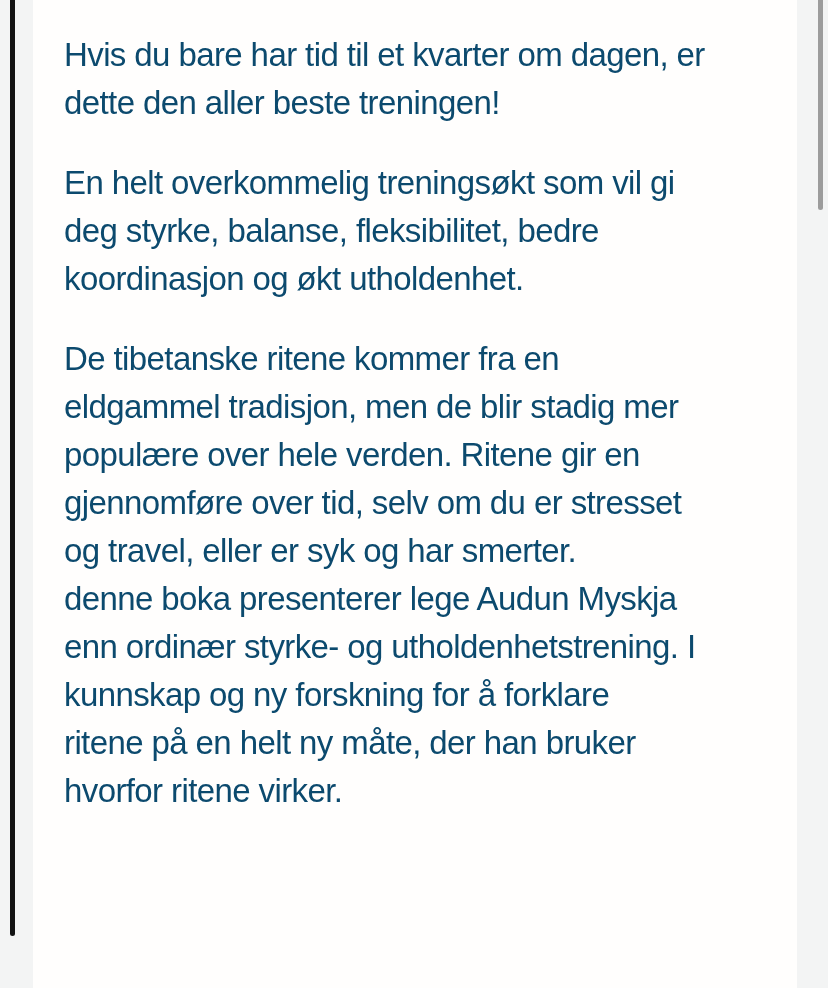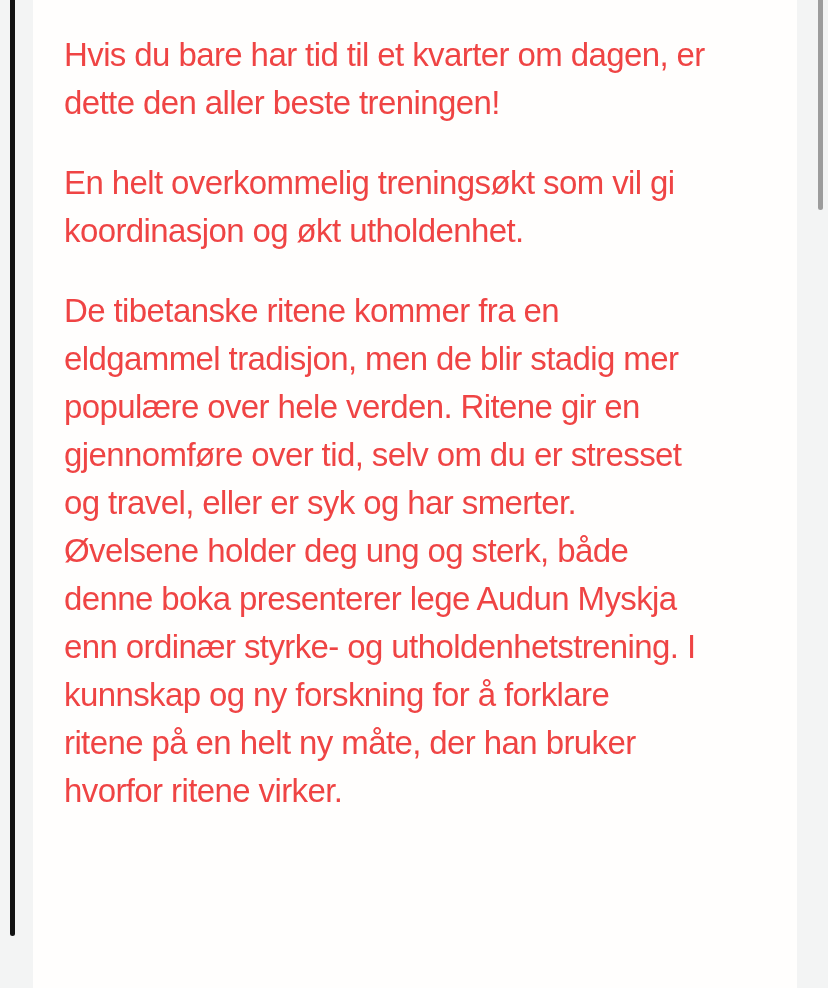--- a/index.html
+++ b/index.html
@@ -43,21 +43,21 @@
   }
   .content {
     position: absolute;
     left: 33px;
     right: 31px;
     top: 0;
     bottom: 0;
     padding: 31px 0 0 31px;
     box-sizing: border-box;
     overflow: hidden;
-    color: #ef4444;
+    color: #0c4a6e;
     font-size: 33px;
     letter-spacing: -0.6px;
     font-weight: 400;
   }
   .paragraph {
     margin: 0 0 32px 0;
   }
   .line {
     height: 48px;
     line-height: 48px;
@@ -73,29 +73,29 @@
 
   <div class="left-thumb"></div>
 
   <div class="content">
       <div class="paragraph">
         <div class="line">Hvis du bare har tid til et kvarter om dagen, er</div>
         <div class="line">dette den aller beste treningen!</div>
       </div>
       <div class="paragraph">
         <div class="line">En helt overkommelig treningsøkt som vil gi</div>
+        <div class="line">deg styrke, balanse, fleksibilitet, bedre</div>
         <div class="line">koordinasjon og økt utholdenhet.</div>
       </div>
       <div class="paragraph">
         <div class="line">De tibetanske ritene kommer fra en</div>
         <div class="line">eldgammel tradisjon, men de blir stadig mer</div>
         <div class="line">populære over hele verden. Ritene gir en</div>
         <div class="line">gjennomføre over tid, selv om du er stresset</div>
         <div class="line">og travel, eller er syk og har smerter.</div>
-        <div class="line">Øvelsene holder deg ung og sterk, både</div>
         <div class="line">denne boka presenterer lege Audun Myskja</div>
         <div class="line">enn ordinær styrke- og utholdenhetstrening. I</div>
         <div class="line">kunnskap og ny forskning for å forklare</div>
         <div class="line">ritene på en helt ny måte, der han bruker</div>
         <div class="line">hvorfor ritene virker.</div>
       </div>
     </div>
 
   <div class="gutter gutter-right"></div>
 

